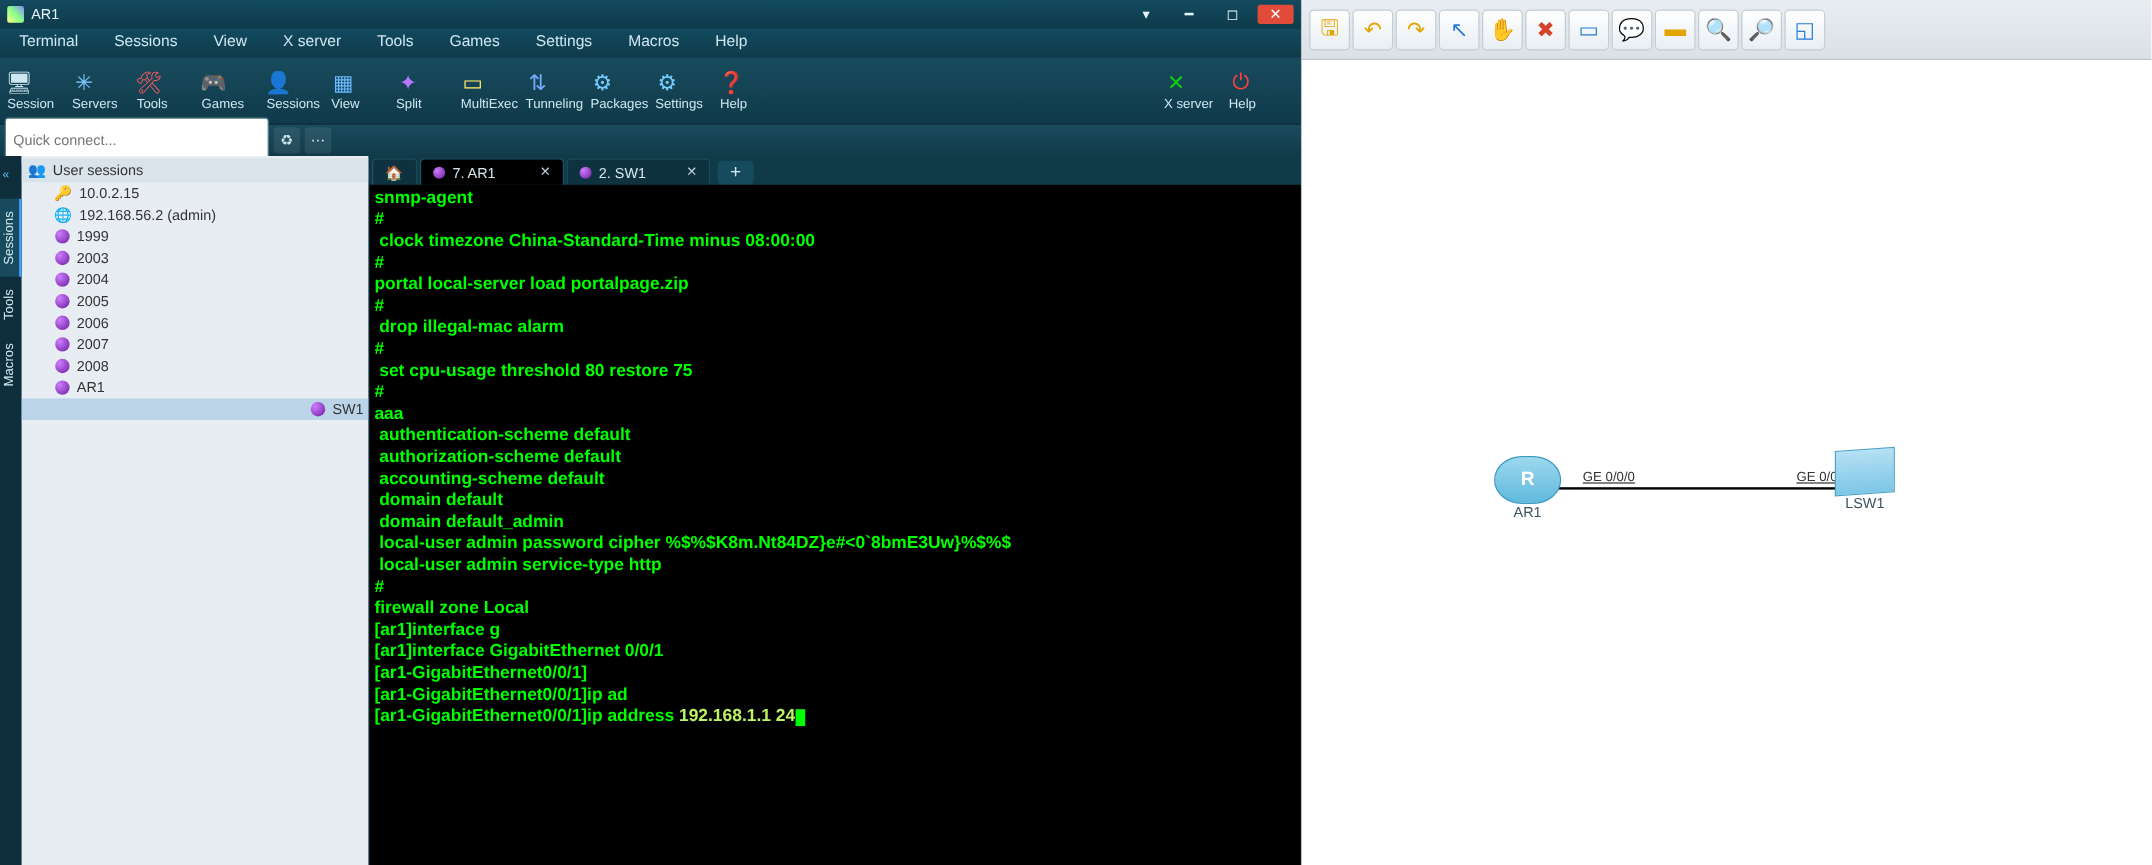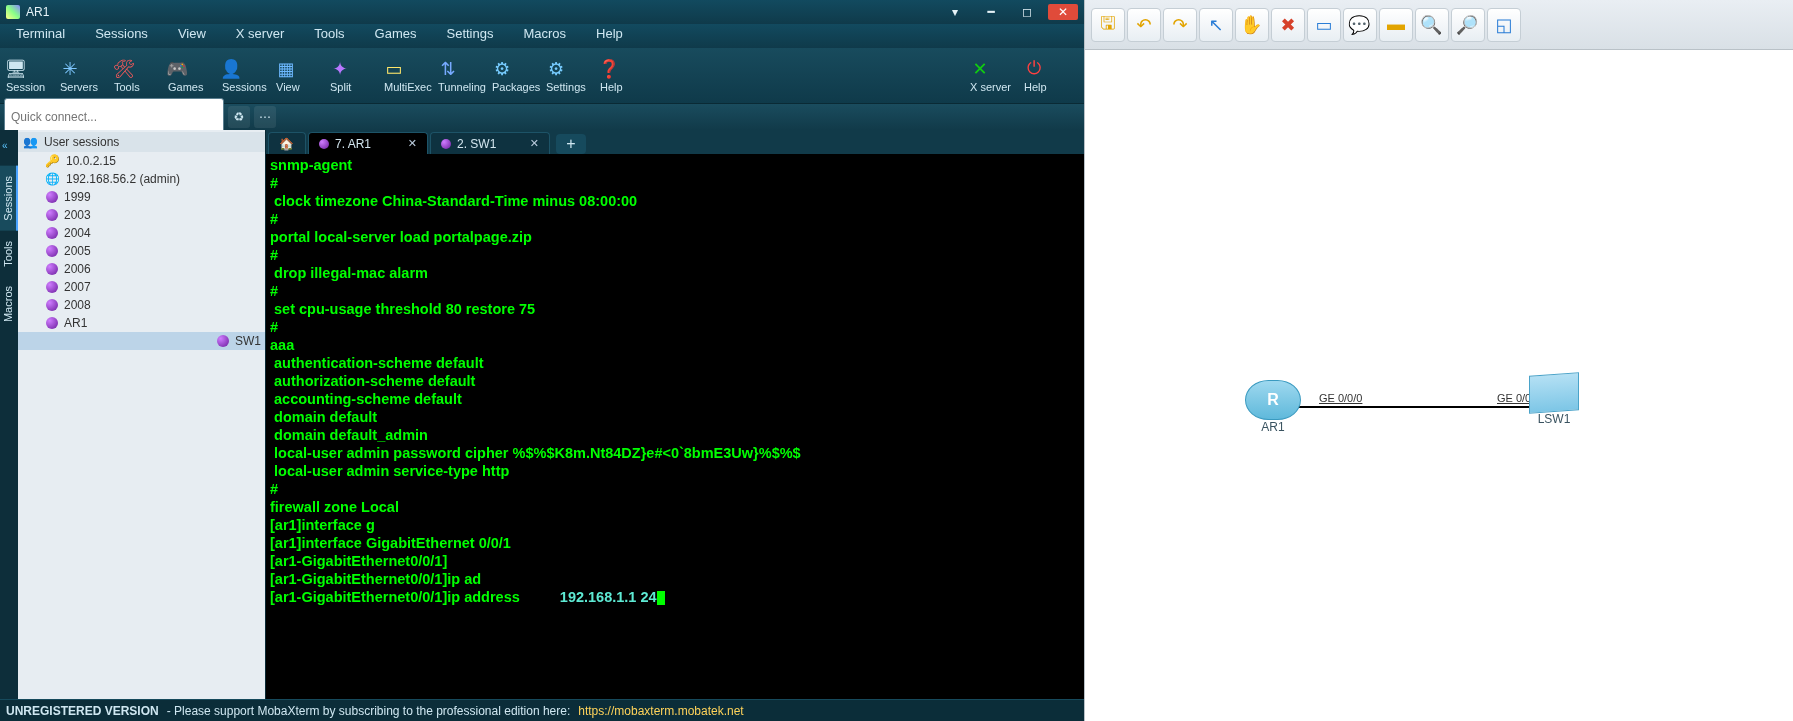--- a/index.html
+++ b/index.html
@@ -61,21 +61,21 @@
   .quickbar .qbtn { width:22px; height:22px; display:flex; align-items:center; justify-content:center;
     font-size:12px; background:rgba(255,255,255,.08); border-radius:3px; cursor:pointer; }
 
   .body-row { flex:1; display:flex; min-height:0; }
 
   .side-tabs { width:18px; background:#0d2e3a; display:flex; flex-direction:column; align-items:center; gap:4px; padding-top:6px; }
   .side-tab { writing-mode: vertical-rl; transform: rotate(180deg); font-size:11px; color:#cfe7f1; padding:10px 2px; cursor:pointer; display:flex; align-items:center; gap:4px; }
   .side-tab.active { background:#184b5d; border-left:2px solid #4aa3ff; }
   .collapse-btn { width:14px; height:14px; font-size:10px; color:#5bc5ff; cursor:pointer; margin:4px 0 8px; }
 
-  .sidebar { width:248px; background:#113a49; border-right:1px solid #0a2a35; display:flex; flex-direction:column; }
+  .sidebar { width:290px; background:#113a49; border-right:1px solid #0a2a35; display:flex; flex-direction:column; }
   .tree { flex:1; overflow:auto; font-size:12px; padding:2px 0; background:#e7edf2; color:#333; }
   .tree-header { display:flex; align-items:center; gap:6px; padding:3px 6px; background:#d9e3ea; font-size:12px; }
   .tree-item { display:flex; align-items:center; gap:6px; padding:2px 4px 2px 28px; cursor:pointer; }
   .tree-item.selected { background:#bcd4e8;justify-content:flex-end; }
   .tree-icon { width:14px; height:14px; display:inline-flex; align-items:center; justify-content:center; font-size:12px; }
   .ti-key::before  { content:"🔑"; }
   .ti-globe::before{ content:"🌐"; }
   .ti-dot { width:12px; height:12px; border-radius:50%; background: radial-gradient(circle at 30% 30%, #cf7cff, #6a1d9c); display:inline-block; }
   .ti-user::before { content:"👥"; }
 
@@ -88,21 +88,21 @@
   .tab .tab-dot { width:10px; height:10px; border-radius:50%; background: radial-gradient(circle at 30% 30%, #cf7cff, #6a1d9c); }
   .tab .close-x { margin-left:auto; font-size:11px; color:#bcd; cursor:pointer; }
   .tab-plus { width:30px; height:20px; display:flex; align-items:center; justify-content:center;
     background:#164a5d; border-radius:4px; cursor:pointer; color:#cfe7f1; margin-left:4px; }
 
   .terminal {
     flex:1; background:#000; color:#00ff00; font-family: "Consolas","Courier New",monospace;
     font-size:14.5px; line-height:18px; padding:2px 4px; white-space:pre; overflow:auto;
     position:relative; font-weight:bold;
   }
-  .terminal .mag { color:#5eead4;margin-left:36px; }
+  .terminal .mag { color:#bef264; }
   .terminal .cursor { display:inline-block; width:8px; height:14px; background:#00ff00; vertical-align:text-bottom; }
 
   .status-bar {
     height:22px; display:flex; align-items:center; gap:8px; padding:0 6px;
     background:#0b2d39; font-size:12px; color:#cfe7f1; border-top:1px solid #164a5c;
   }
   .status-bar .unreg { font-weight:bold; }
   .status-bar a { color:#ffd35a; text-decoration:none; }
 
   
@@ -307,25 +307,20 @@
             <span class="tab-dot"></span>
             <span>2. SW1</span>
             <span class="close-x">✕</span>
           </div>
           <div class="tab-plus">+</div>
         </div>
       <div class="terminal" id="terminal"><div>snmp-agent</div><div>#</div><div> clock timezone China-Standard-Time minus 08:00:00</div><div>#</div><div>portal local-server load portalpage.zip</div><div>#</div><div> drop illegal-mac alarm</div><div>#</div><div> set cpu-usage threshold 80 restore 75</div><div>#</div><div>aaa</div><div> authentication-scheme default</div><div> authorization-scheme default</div><div> accounting-scheme default</div><div> domain default</div><div> domain default_admin</div><div> local-user admin password cipher %$%$K8m.Nt84DZ}e#&lt;0`8bmE3Uw}%$%$</div><div> local-user admin service-type http</div><div>#</div><div>firewall zone Local</div><div></div><div>[ar1]interface g</div><div>[ar1]interface GigabitEthernet 0/0/1</div><div>[ar1-GigabitEthernet0/0/1]</div><div>[ar1-GigabitEthernet0/0/1]ip ad</div><div><span>[ar1-GigabitEthernet0/0/1]ip address </span><span class="mag">192.168.1.1 24</span><span class="cursor"></span></div></div>
     </div>
   </div>
 
-  <div class="status-bar">
-    <span class="unreg">UNREGISTERED VERSION</span>
-    <span> -  Please support MobaXterm by subscribing to the professional edition here:  </span>
-    <a href="#">https://mobaxterm.mobatek.net</a>
-  </div>
 </div>
 
 <div class="app-topo">
   <div class="topo-toolbar" id="topo-toolbar">
       <div class="topo-btn y">🖫</div>
       <div class="topo-btn y">↶</div>
       <div class="topo-btn y">↷</div>
       <div class="topo-btn b">↖</div>
       <div class="topo-btn y">✋</div>
       <div class="topo-btn r">✖</div>

